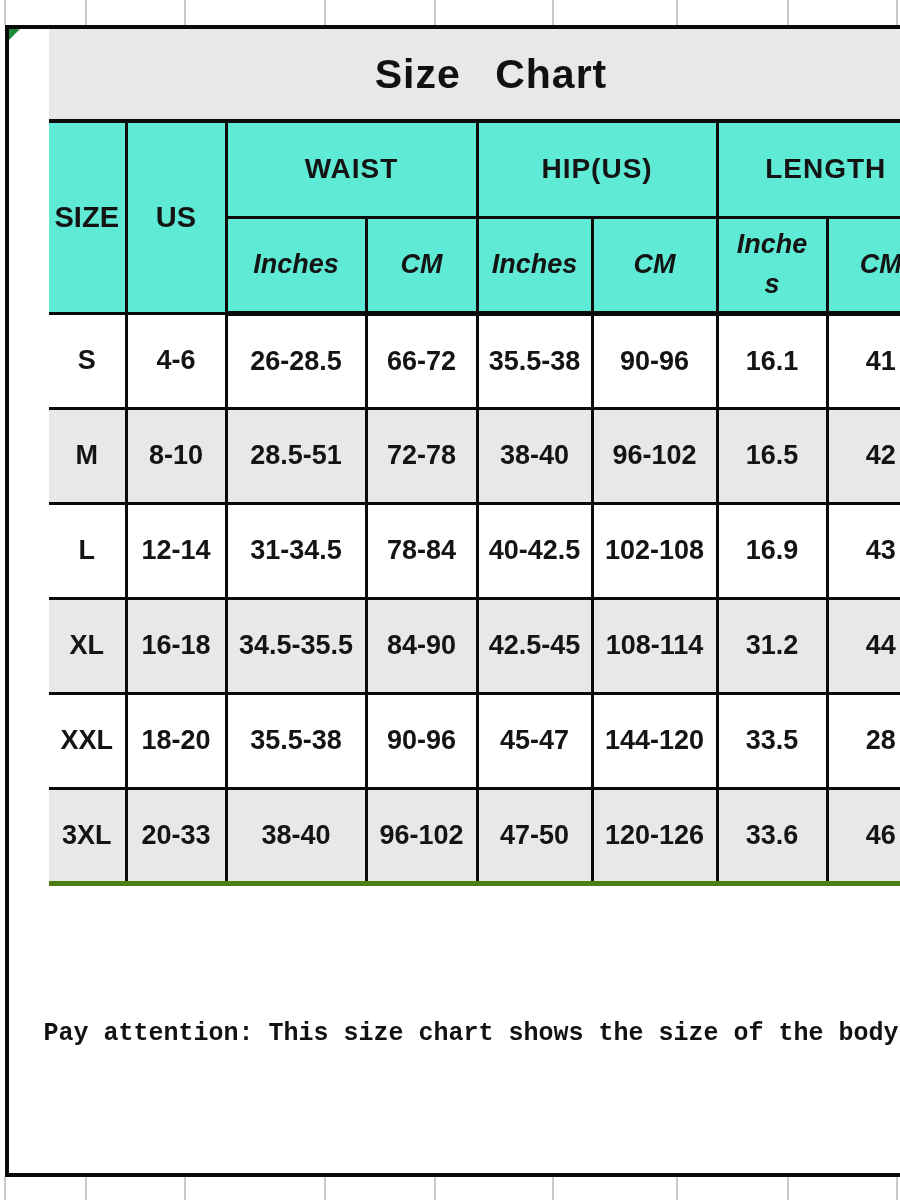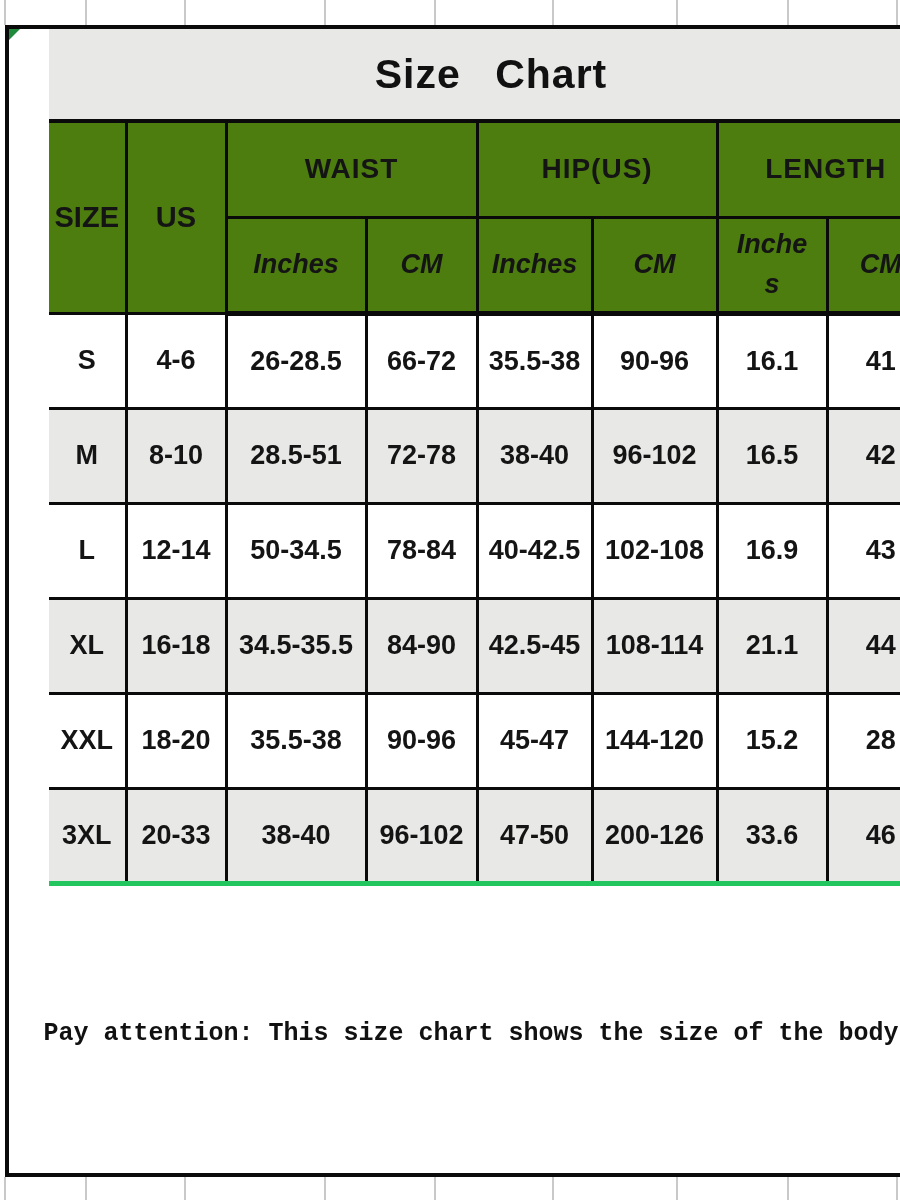--- a/index.html
+++ b/index.html
@@ -58,28 +58,28 @@
     padding: 0;
     font-weight: 700; color: #141414;
     font-size: 27px;
     white-space: nowrap;
     overflow: hidden;
   }
   
   .size-table tr th:first-child, .size-table tr td:first-child { border-left: none; }
   .size-table tr th:last-child,  .size-table tr td:last-child  { border-right: none; }
   .size-table thead tr:first-child th { border-top: none; }
-  .size-table thead th { background: #4d7c0f; }
+  .size-table thead th { background: #5eead4; }
   .size-table thead tr.group-row { height: 94px; }
   .size-table thead tr.sub-row   { height: 96px; font-style: italic; }
   .size-table thead tr.sub-row th { border-bottom: 5px solid #0a0a0a; }
   .size-table thead th.group-head { font-size: 28px; letter-spacing: 1px; }
   .size-table thead th.span-head  { font-size: 29px; }
   .size-table tbody tr { height: 95px; }
-  .size-table tbody tr:last-child td { border-bottom: 5px solid #22c55e; }
+  .size-table tbody tr:last-child td { border-bottom: 5px solid #4d7c0f; }
   .size-table tbody tr.alt td { background: #e8e8e6; }
   .narrow-wrap {
     display: inline-block;
     width: 82px;
     white-space: normal;
     word-break: break-all;
     line-height: 1.45;
     text-align: center;
   }
   .footer-note {
@@ -166,54 +166,54 @@
           <td>28.5-51</td>
           <td>72-78</td>
           <td>38-40</td>
           <td>96-102</td>
           <td>16.5</td>
           <td>42</td>
         </tr>
         <tr>
           <td>L</td>
           <td>12-14</td>
-          <td>50-34.5</td>
+          <td>31-34.5</td>
           <td>78-84</td>
           <td>40-42.5</td>
           <td>102-108</td>
           <td>16.9</td>
           <td>43</td>
         </tr>
         <tr class="alt">
           <td>XL</td>
           <td>16-18</td>
           <td>34.5-35.5</td>
           <td>84-90</td>
           <td>42.5-45</td>
           <td>108-114</td>
-          <td>21.1</td>
+          <td>31.2</td>
           <td>44</td>
         </tr>
         <tr>
           <td>XXL</td>
           <td>18-20</td>
           <td>35.5-38</td>
           <td>90-96</td>
           <td>45-47</td>
           <td>144-120</td>
-          <td>15.2</td>
+          <td>33.5</td>
           <td>28</td>
         </tr>
         <tr class="alt">
           <td>3XL</td>
           <td>20-33</td>
           <td>38-40</td>
           <td>96-102</td>
           <td>47-50</td>
-          <td>200-126</td>
+          <td>120-126</td>
           <td>33.6</td>
           <td>46</td>
         </tr>
       </tbody>
     </table>
 
     <div class="footer-note">
       <div class="footer-line">Pay attention: This size chart shows the size of the body</div>
     </div>
   </div>

